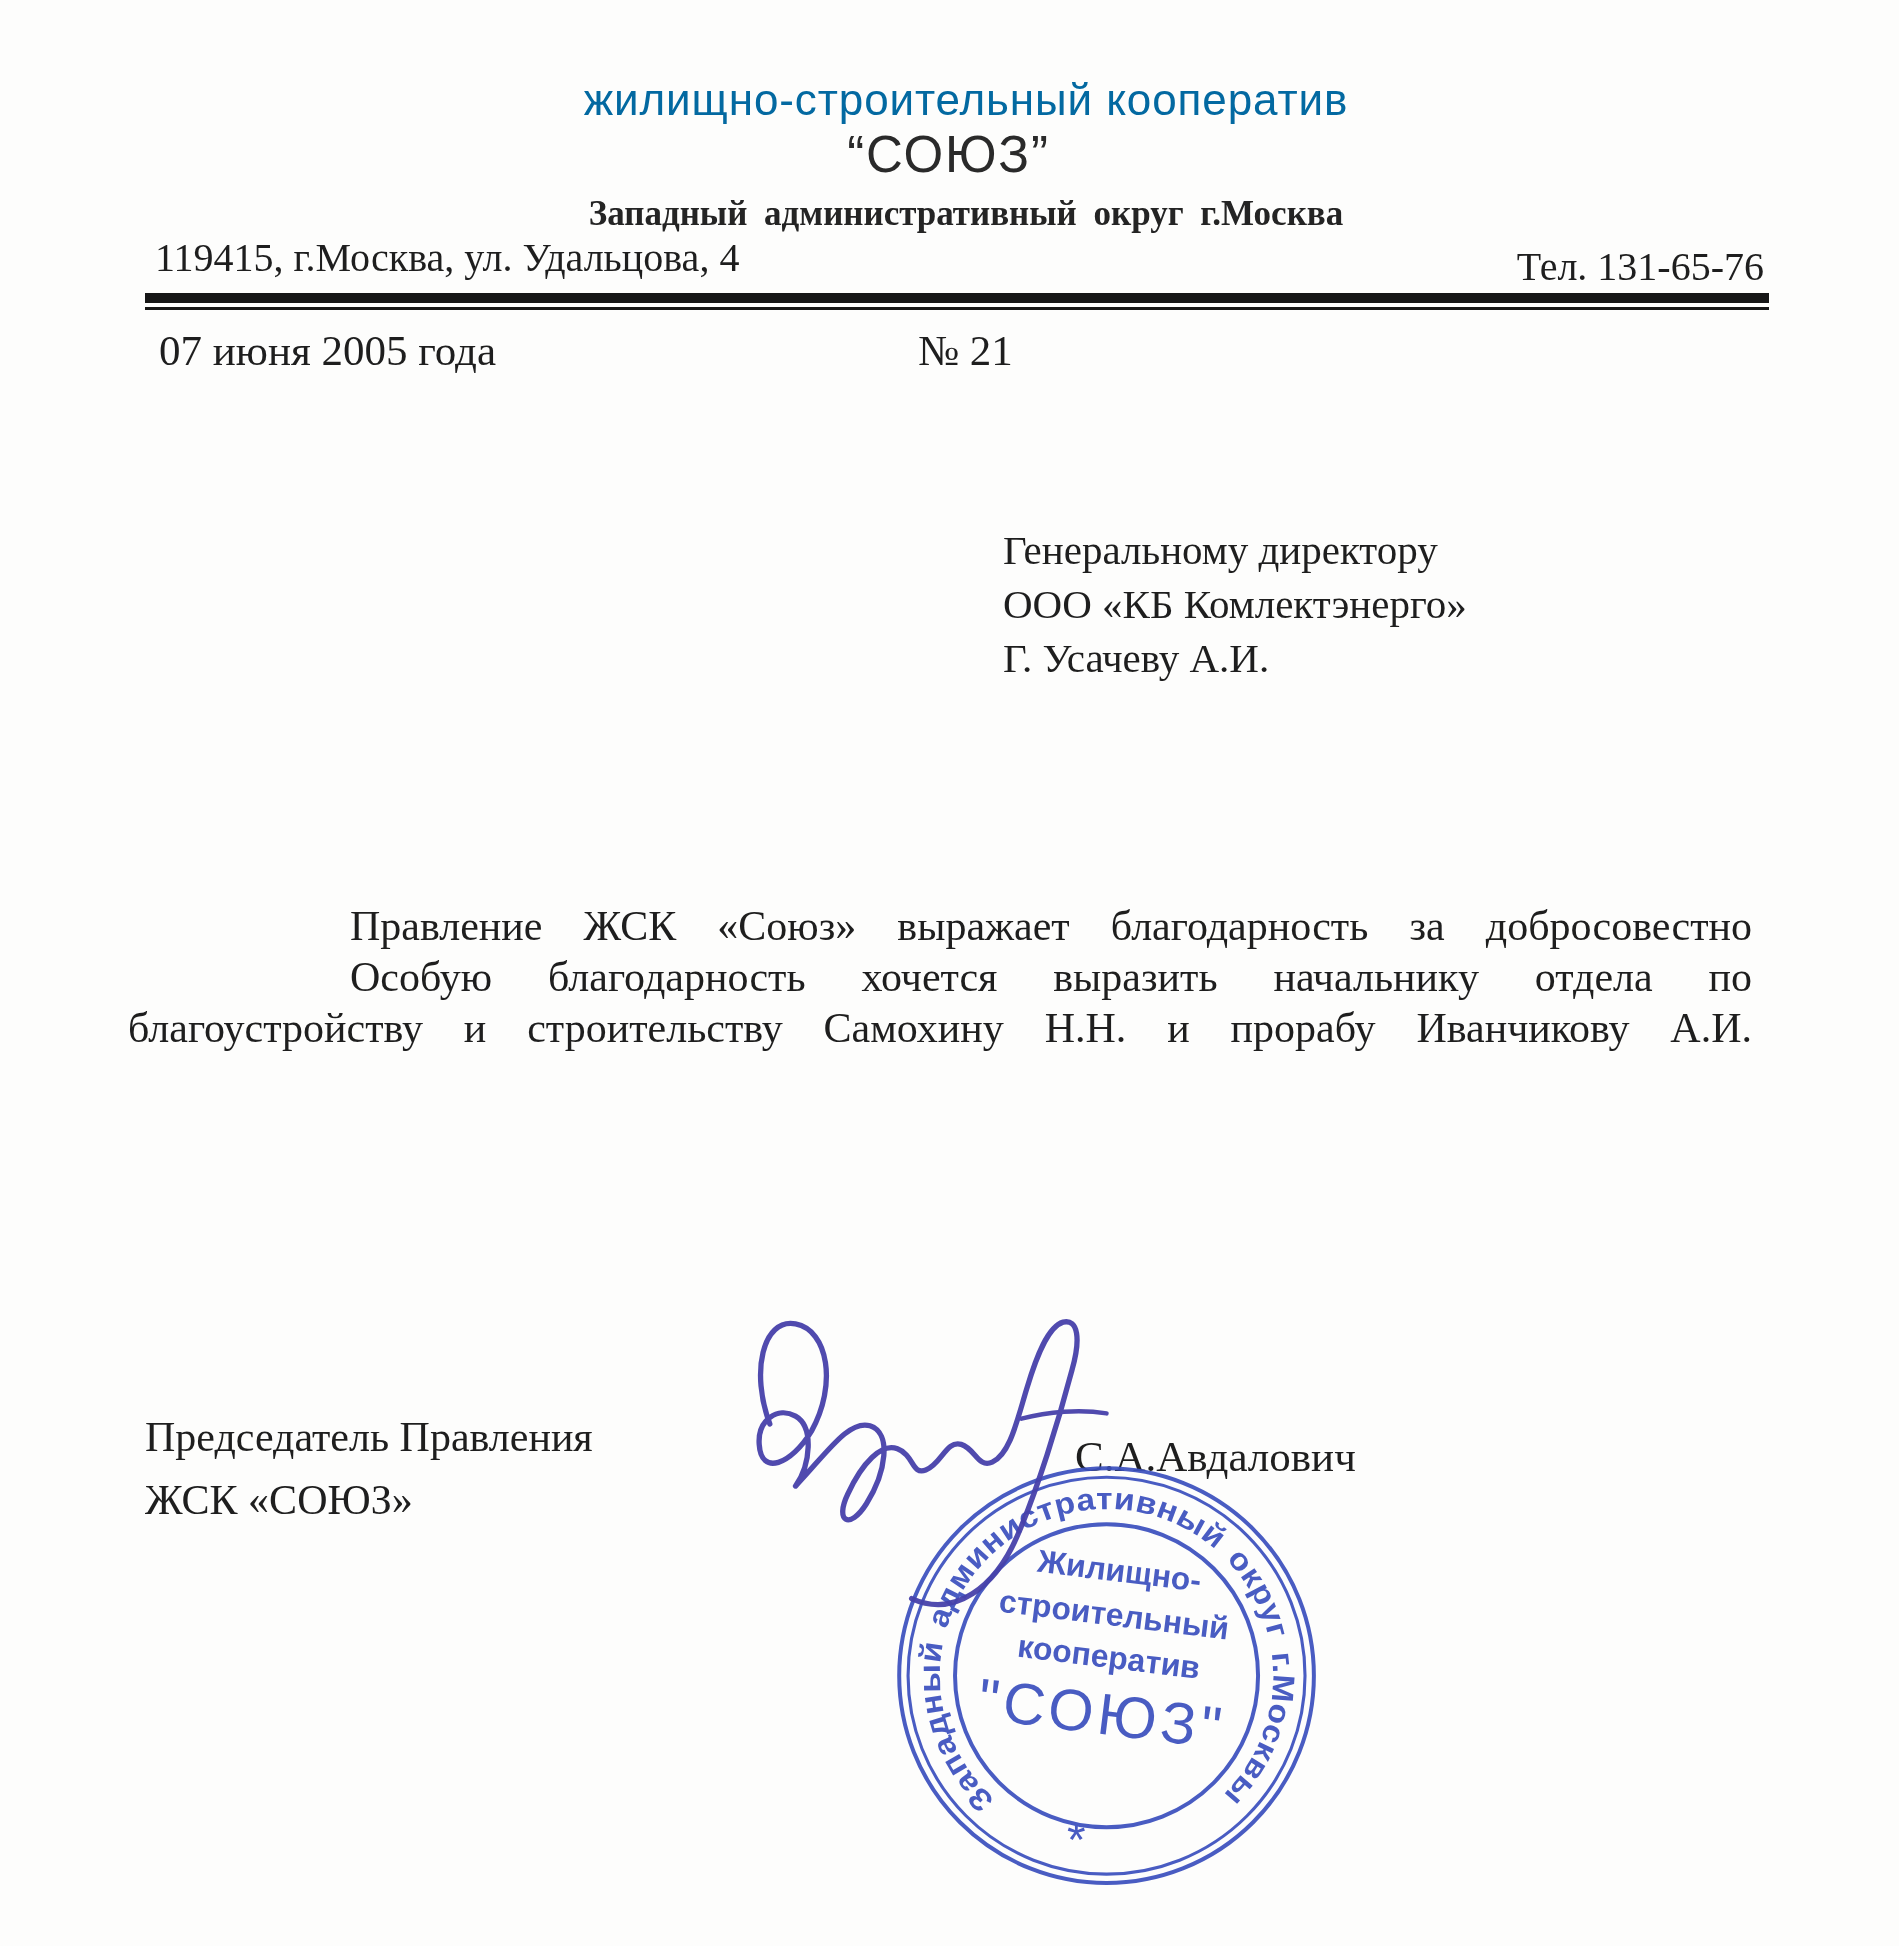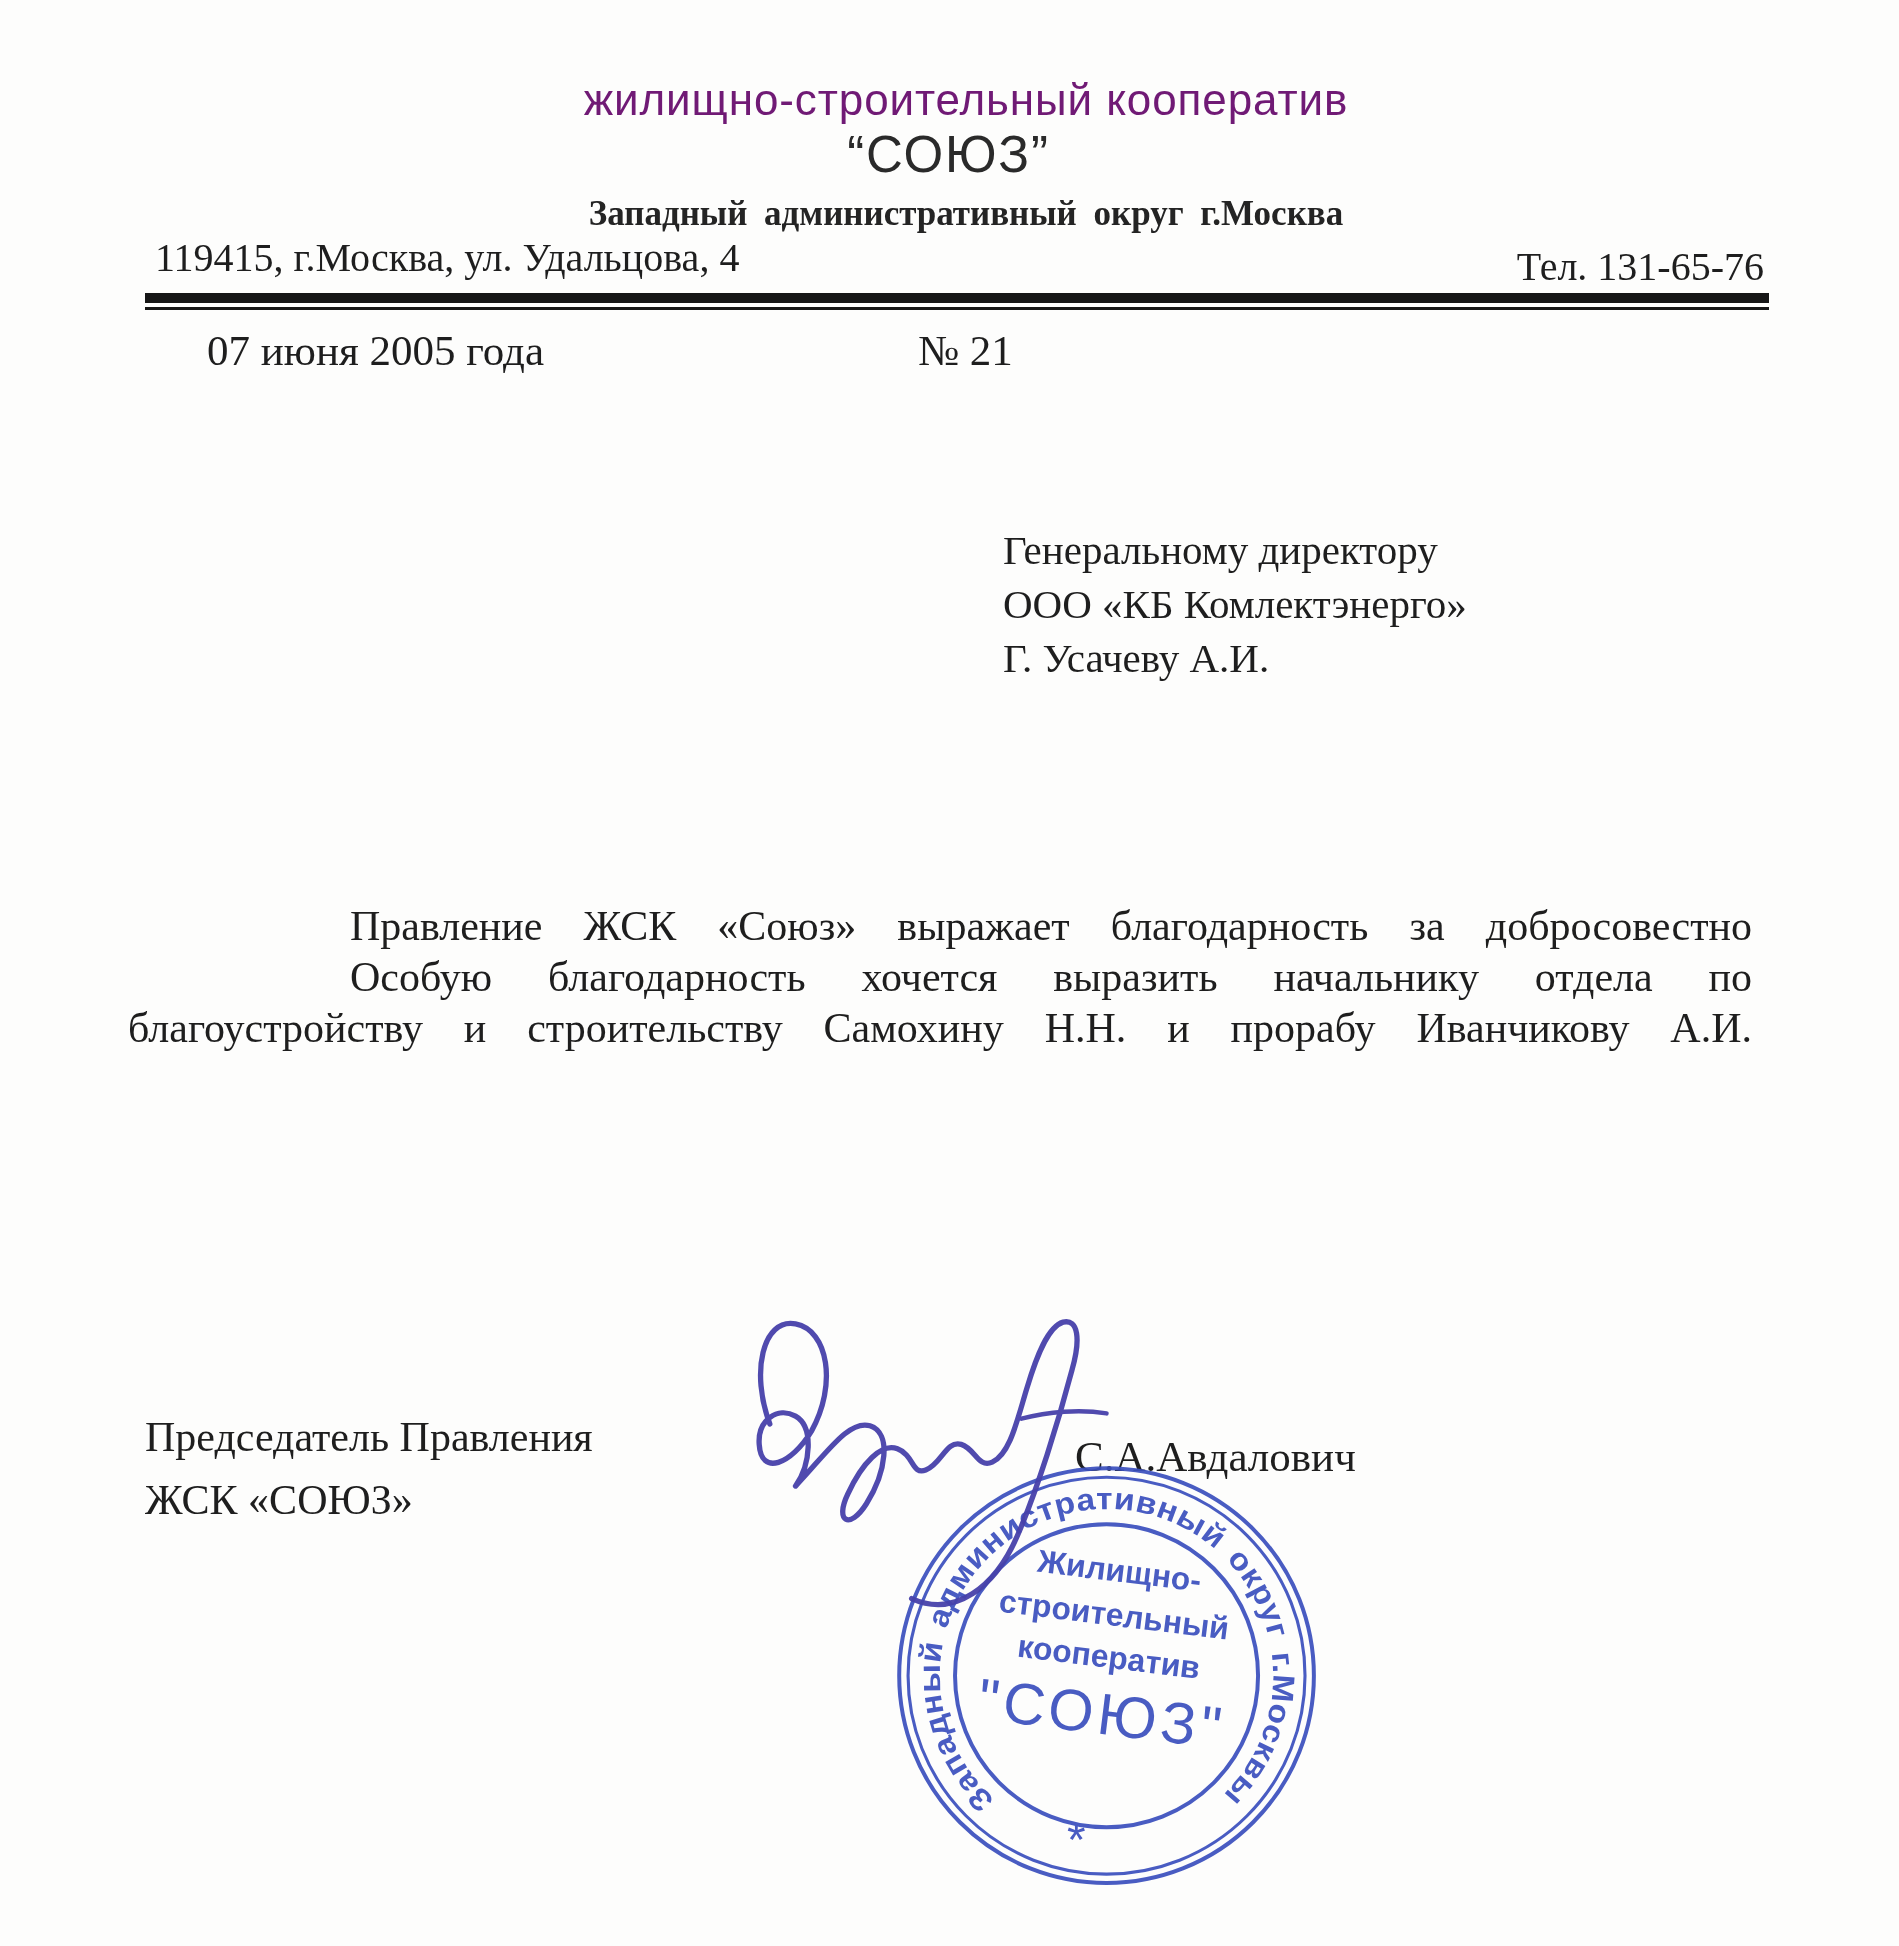--- a/index.html
+++ b/index.html
@@ -5,21 +5,21 @@
   html,body { margin:0; padding:0; background:#e8e8e8; }
   .page {
     position:relative; width:1899px; height:1946px;
     background:#fdfdfc; overflow:hidden;
     font-family:"Liberation Serif", serif; color:#1e1e1e;
   }
   .org-type {
     position:absolute; top:78px; left:35px; width:1862px;
     text-align:center; line-height:1;
     font-family:"Liberation Sans", sans-serif;
-    font-size:44px; color:#701a75; letter-spacing:0.9px;
+    font-size:44px; color:#0369a1; letter-spacing:0.9px;
   }
   .org-name {
     position:absolute; top:129px; left:0; width:1897px;
     text-align:center; line-height:1;
     font-family:"Liberation Sans", sans-serif;
     font-size:51px; color:#2a2a2a; letter-spacing:1.8px;
   }
   .district {
     position:absolute; top:196px; left:35px; width:1862px;
     text-align:center; line-height:1;
@@ -27,21 +27,21 @@
   }
   .addr-row {
     position:absolute; top:236px; left:155px; width:1609px;
     display:flex; justify-content:space-between;
     font-size:40px; line-height:1.1;
   }
   .addr-row .phone { margin-top:8.9px; }
   .rule { position:absolute; top:293px; left:145px; width:1624px; }
   .rule .thick { height:9.8px; background:#161616; }
   .rule .thin  { height:2.7px;  background:#161616; margin-top:4.4px; }
-  .date   { position:absolute; top:327px; left:159px;  font-size:43px; line-height:1.1;margin-left:48px; }
+  .date   { position:absolute; top:327px; left:159px;  font-size:43px; line-height:1.1; }
   .number { position:absolute; top:327px; left:918px; font-size:43px; line-height:1.1; }
   .addressee { position:absolute; top:523px; left:1003px; font-size:41px; line-height:54px; }
   .body-block { position:absolute; top:901px; left:128px; width:1624px; font-size:42px; }
   .bline { line-height:51px; text-align:justify; text-align-last:justify; }
   .bline.indent { padding-left:222px; box-sizing:border-box; }
   .sig-title { position:absolute; top:1406px; left:145px; font-size:42px; line-height:63px; }
   .sig-name  { position:absolute; top:1433px; left:1075px; font-size:43px; line-height:1.1; }
   .overlay { position:absolute; left:683px; top:1268px; width:700px; height:678px; }
 </style>
 </head>

